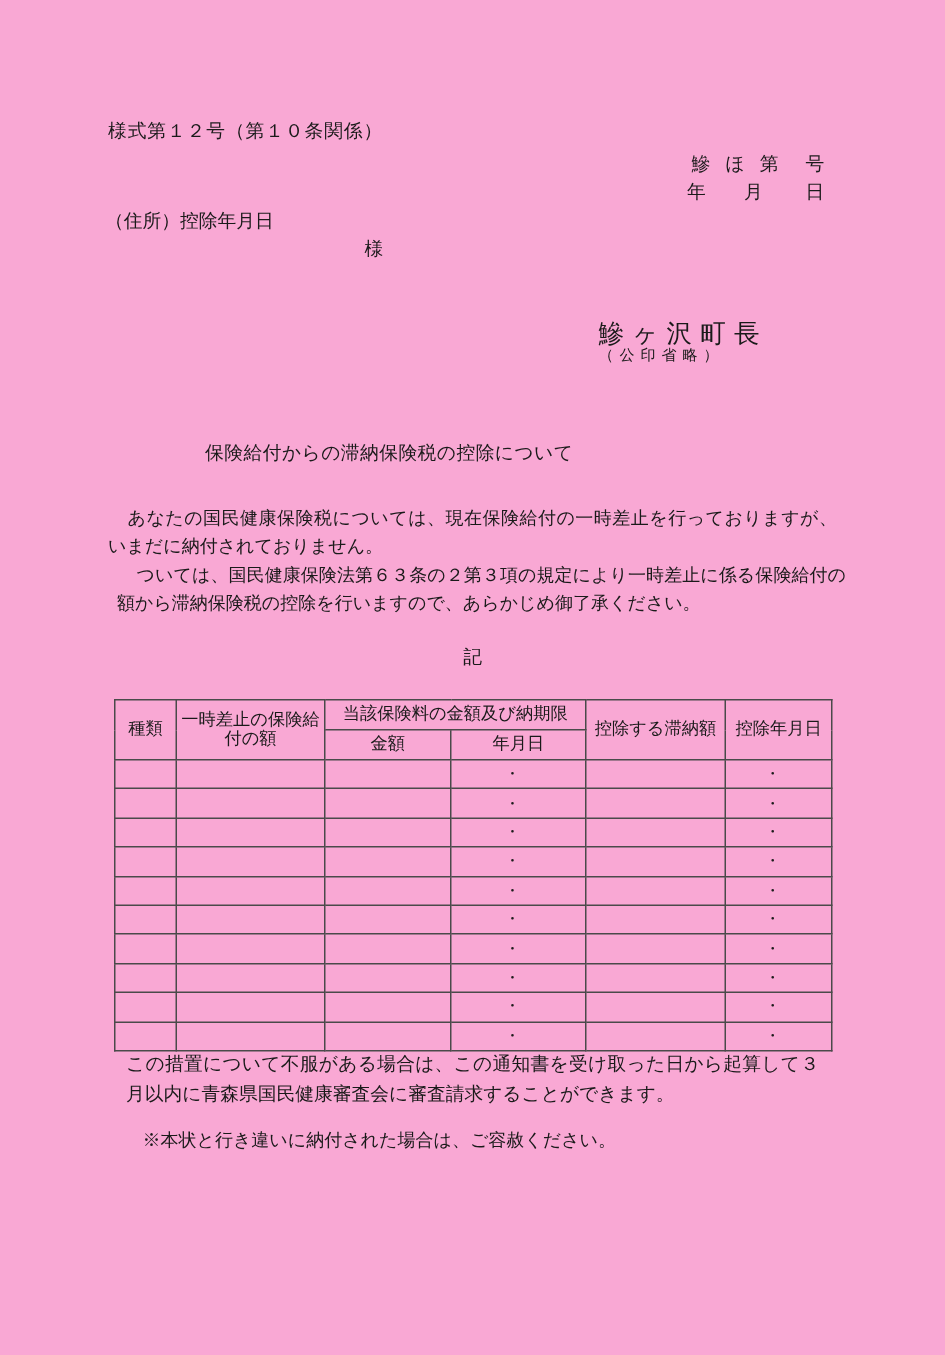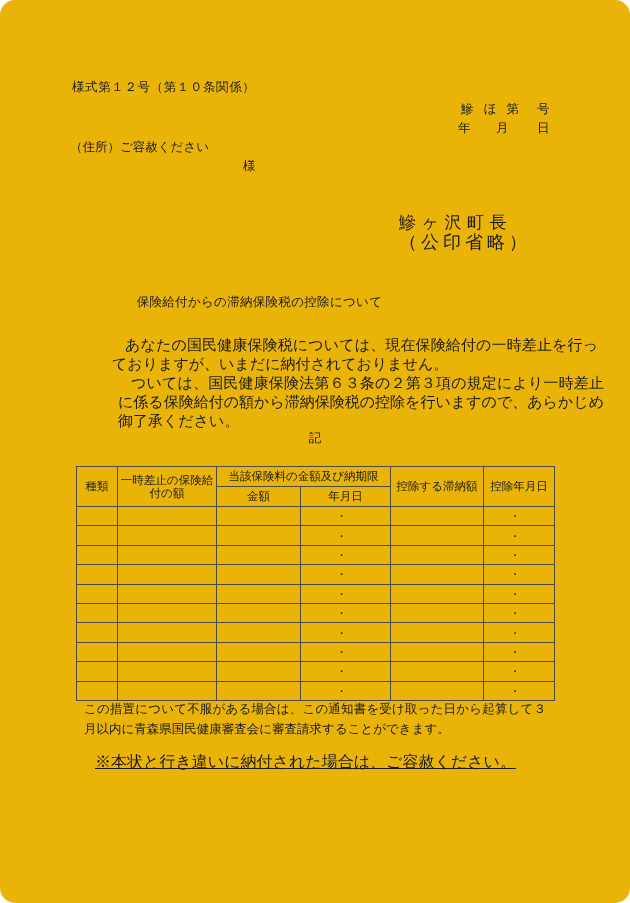--- a/index.html
+++ b/index.html
@@ -8,23 +8,22 @@
     background: #ffffff;
   }
   body {
     font-family: "Liberation Serif", "DejaVu Serif", serif;
     color: #1a1a1a;
   }
   #page {
     position: relative;
     width: 630px;
     height: 903px;
-    background: #eab308;
+    background: #f9a8d4;
     overflow: hidden;
-    border-radius: 15px;
   }
   .abs { position: absolute; }
 
   
   .form-no {
     left: 72px; top: 79px;
     font-size: 12.5px;
     letter-spacing: 0.6px;
     white-space: nowrap;
   }
@@ -61,41 +60,40 @@
 
   
   .mayor {
     left: 399px; top: 211px;
     font-size: 17px;
     letter-spacing: 5.5px;
     white-space: nowrap;
   }
   .seal {
     left: 399px; top: 230px;
-    font-size: 18px;
+    font-size: 10px;
     letter-spacing: 4px;
     white-space: nowrap;
   }
 
   
   .doc-title {
     left: 0; top: 294px;
     width: 519px;
     text-align: center;
     font-size: 12.5px;
     letter-spacing: 0.3px;
   }
 
   
   .para {
-    font-size: 15px;
+    font-size: 12px;
     line-height: 19px;
     text-align: justify;
     text-justify: inter-character;
-    margin-left: 40px;
   }
   .para-1 { left: 72px; top: 336px; width: 486px; text-indent: 13px; }
   .para-2 { left: 78px; top: 374px; width: 486px; text-indent: 13px; }
 
   .ki {
     left: 0; top: 430px;
     width: 630px;
     text-align: center;
     font-size: 12.5px;
   }
@@ -132,42 +130,41 @@
     left: 84px; top: 700px;
     width: 462px;
     font-size: 12.5px;
     line-height: 19.5px;
     text-align: justify;
     text-justify: inter-character;
   }
   .note {
     left: 95px; top: 752px;
     width: 462px;
-    font-size: 16px;
-    text-decoration: underline;
+    font-size: 12px;
   }
 </style>
 </head>
 <body>
 
 <div id="page">
 
   <div class="abs form-no">様式第１２号（第１０条関係）</div>
 
   <div class="abs doc-num-row">
     <span class="lbl">鰺 ほ 第</span><span class="suffix">号</span>
   </div>
 
   <div class="abs date-row">
     <span class="y">年</span>
     <span class="m">月</span>
     <span class="d">日</span>
   </div>
 
-  <div class="abs addr">（住所）ご容赦ください</div>
+  <div class="abs addr">（住所）控除年月日</div>
   <div class="abs sama-line">様</div>
 
   <div class="abs mayor">鰺ヶ沢町長</div>
   <div class="abs seal">（公印省略）</div>
 
   <div class="abs doc-title">保険給付からの滞納保険税の控除について</div>
 
   <div class="abs para para-1">あなたの国民健康保険税については、現在保険給付の一時差止を行っておりますが、いまだに納付されておりません。</div>
   <div class="abs para para-2">ついては、国民健康保険法第６３条の２第３項の規定により一時差止に係る保険給付の額から滞納保険税の控除を行いますので、あらかじめ御了承ください。</div>
 

